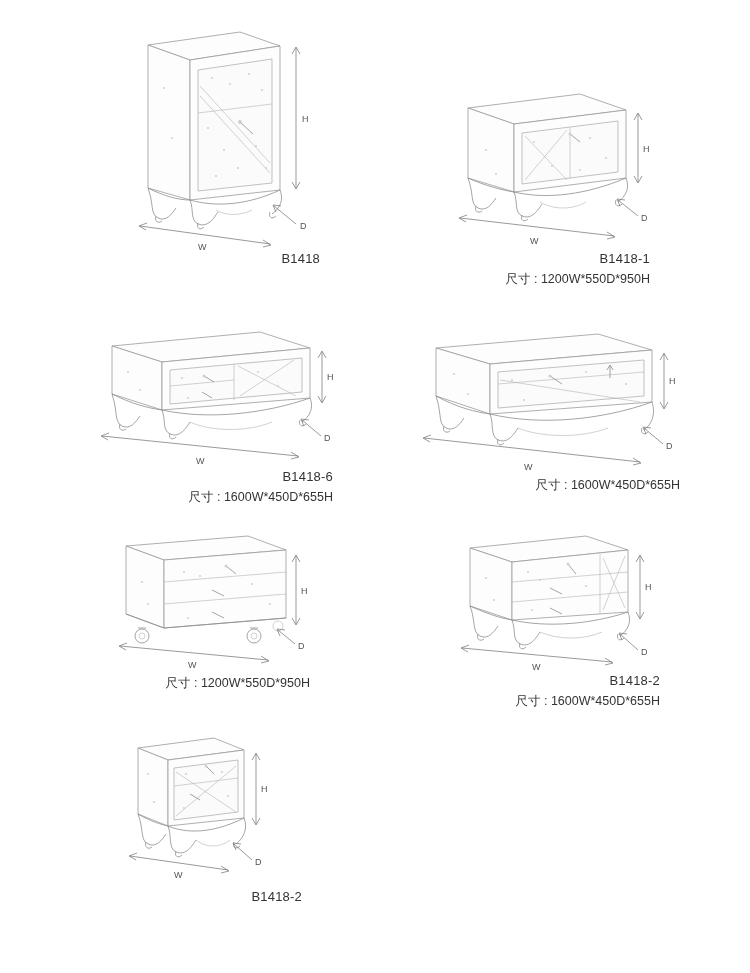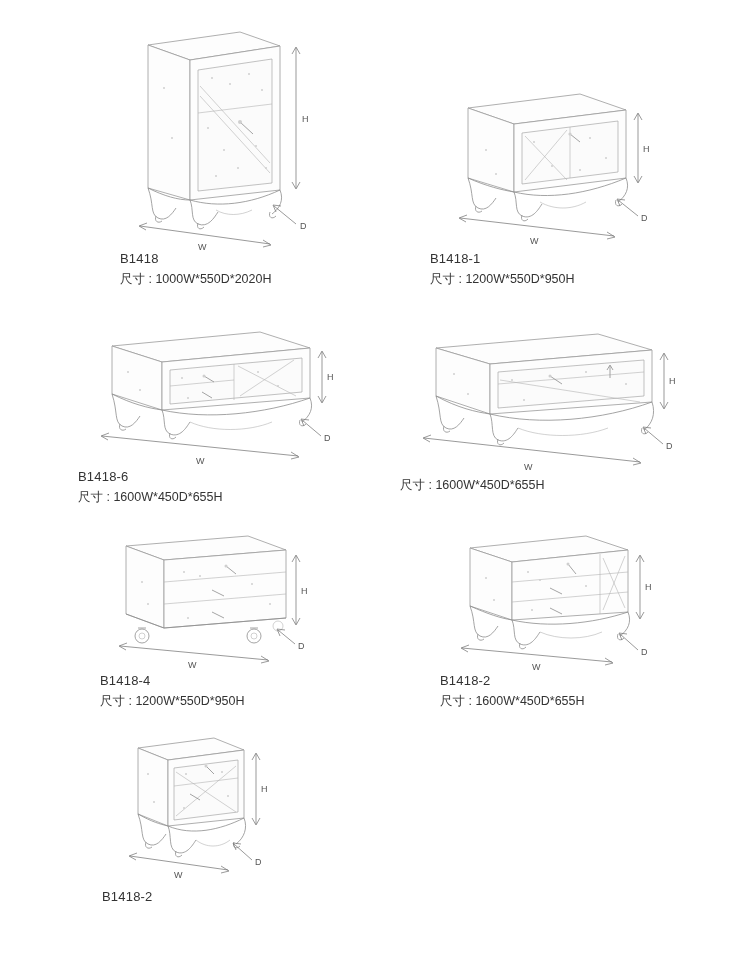--- a/index.html
+++ b/index.html
@@ -28,21 +28,21 @@
     position: relative;
     width: 100%;
   }
   .drawing svg {
     display: block;
     width: 100%;
     height: 100%;
     overflow: visible;
   }
   .caption {
-    text-align: left;
+    text-align: right;
     width: 100%;
   }
   .code {
     font-size: 13px;
     color: #333333;
     letter-spacing: .2px;
     line-height: 18px;
   }
   .dims {
     font-size: 12.5px;
@@ -145,21 +145,20 @@
         <text class="lbl" x="180" y="211">D</text>
 
         <line class="ln-dim" x1="20" y1="208" x2="150" y2="226"></line>
         <path class="ln-dim" d="M27,205 L19,208 L26,212"></path>
         <path class="ln-dim" d="M143,222 L151,227 L143,229"></path>
         <text class="lbl" x="78" y="232">W</text>
       </svg>
     </div>
     <div class="caption">
       <div class="code">B1418</div>
-      <div class="dims">尺寸 : 1000W*550D*2020H</div>
     </div>
   </div>
 
   <div class="item" style="left:430px; top:78px; width:220px;">
     <div class="drawing" style="height:172px;">
       <svg viewBox="0 0 220 172" preserveAspectRatio="none">
         <polygon class="panel" points="38,30 150,16 196,32 84,46"></polygon>
         <polygon class="panel" points="38,30 84,46 84,114 38,100"></polygon>
         <polygon class="panel" points="84,46 196,32 196,100 84,114"></polygon>
         <polygon class="panel2" points="92,55 188,43 188,94 92,106"></polygon>
@@ -358,21 +357,20 @@
         <path class="ln-dim" d="M180,112 L177,105 L185,106"></path>
         <text class="lbl" x="198" y="125">D</text>
 
         <line class="ln-dim" x1="20" y1="122" x2="168" y2="136"></line>
         <path class="ln-dim" d="M27,119 L19,122 L26,126"></path>
         <path class="ln-dim" d="M161,132 L169,137 L161,139"></path>
         <text class="lbl" x="88" y="144">W</text>
       </svg>
     </div>
     <div class="caption">
-      <div class="code">B1418-4</div>
       <div class="dims">尺寸 : 1200W*550D*950H</div>
     </div>
   </div>
 
   <div class="item" style="left:440px; top:524px; width:220px;">
     <div class="drawing" style="height:148px;">
       <svg viewBox="0 0 220 148" preserveAspectRatio="none">
         <polygon class="panel" points="30,24 146,12 188,26 72,38"></polygon>
         <polygon class="panel" points="30,24 72,38 72,96 30,82"></polygon>
         <polygon class="panel" points="72,38 188,26 188,88 72,96"></polygon>

